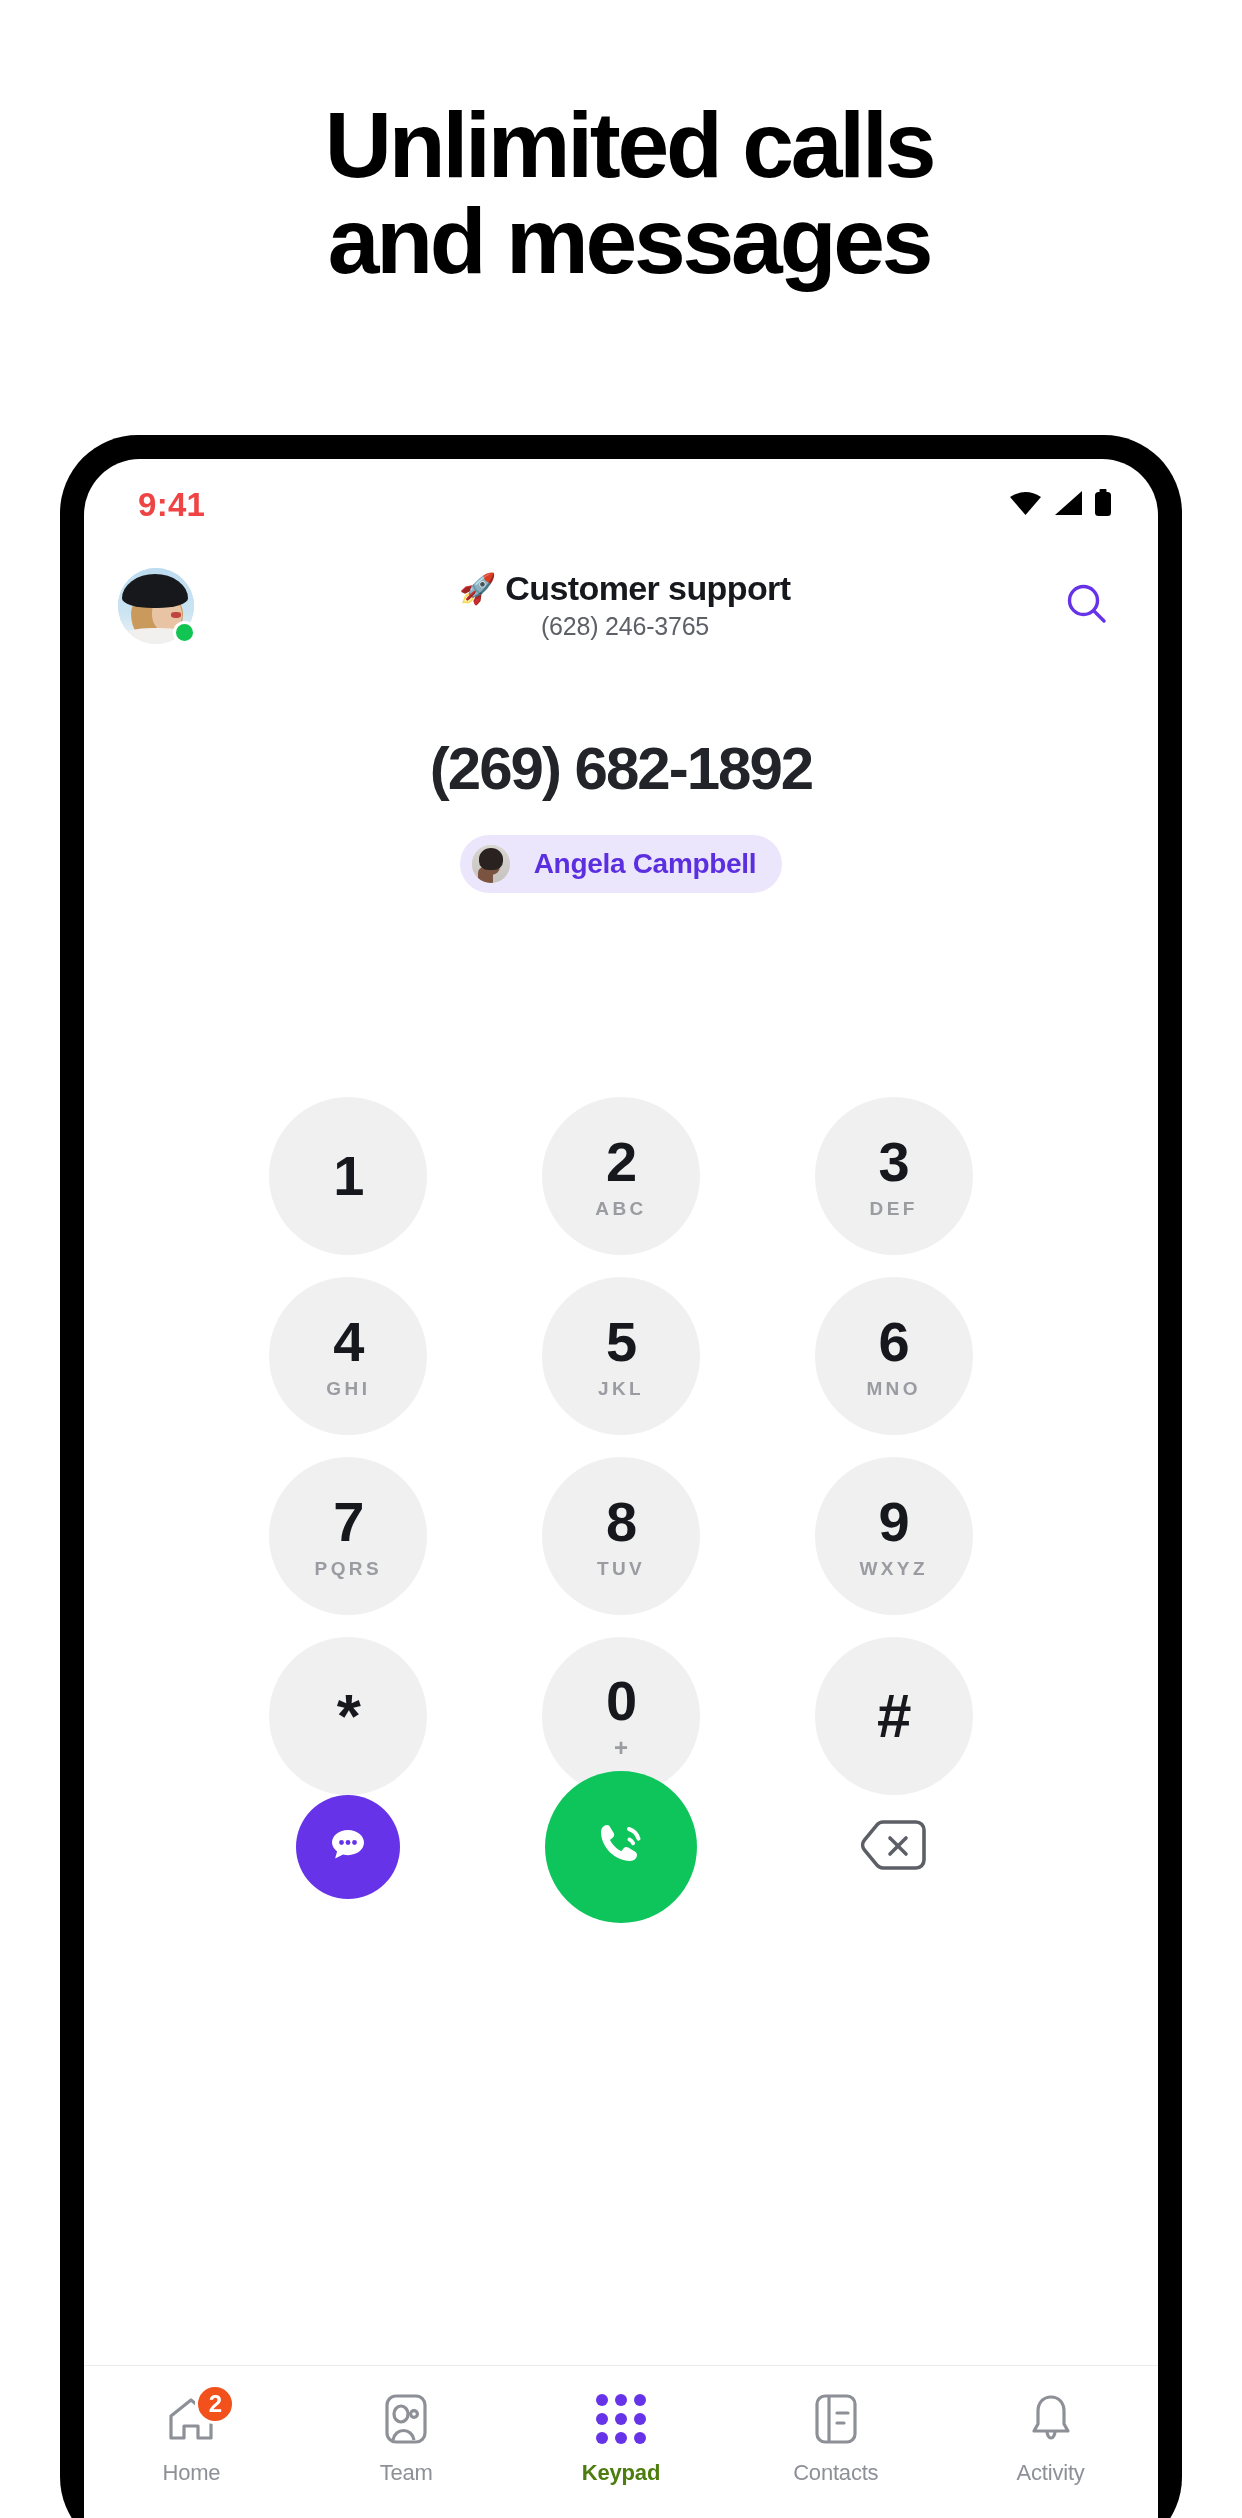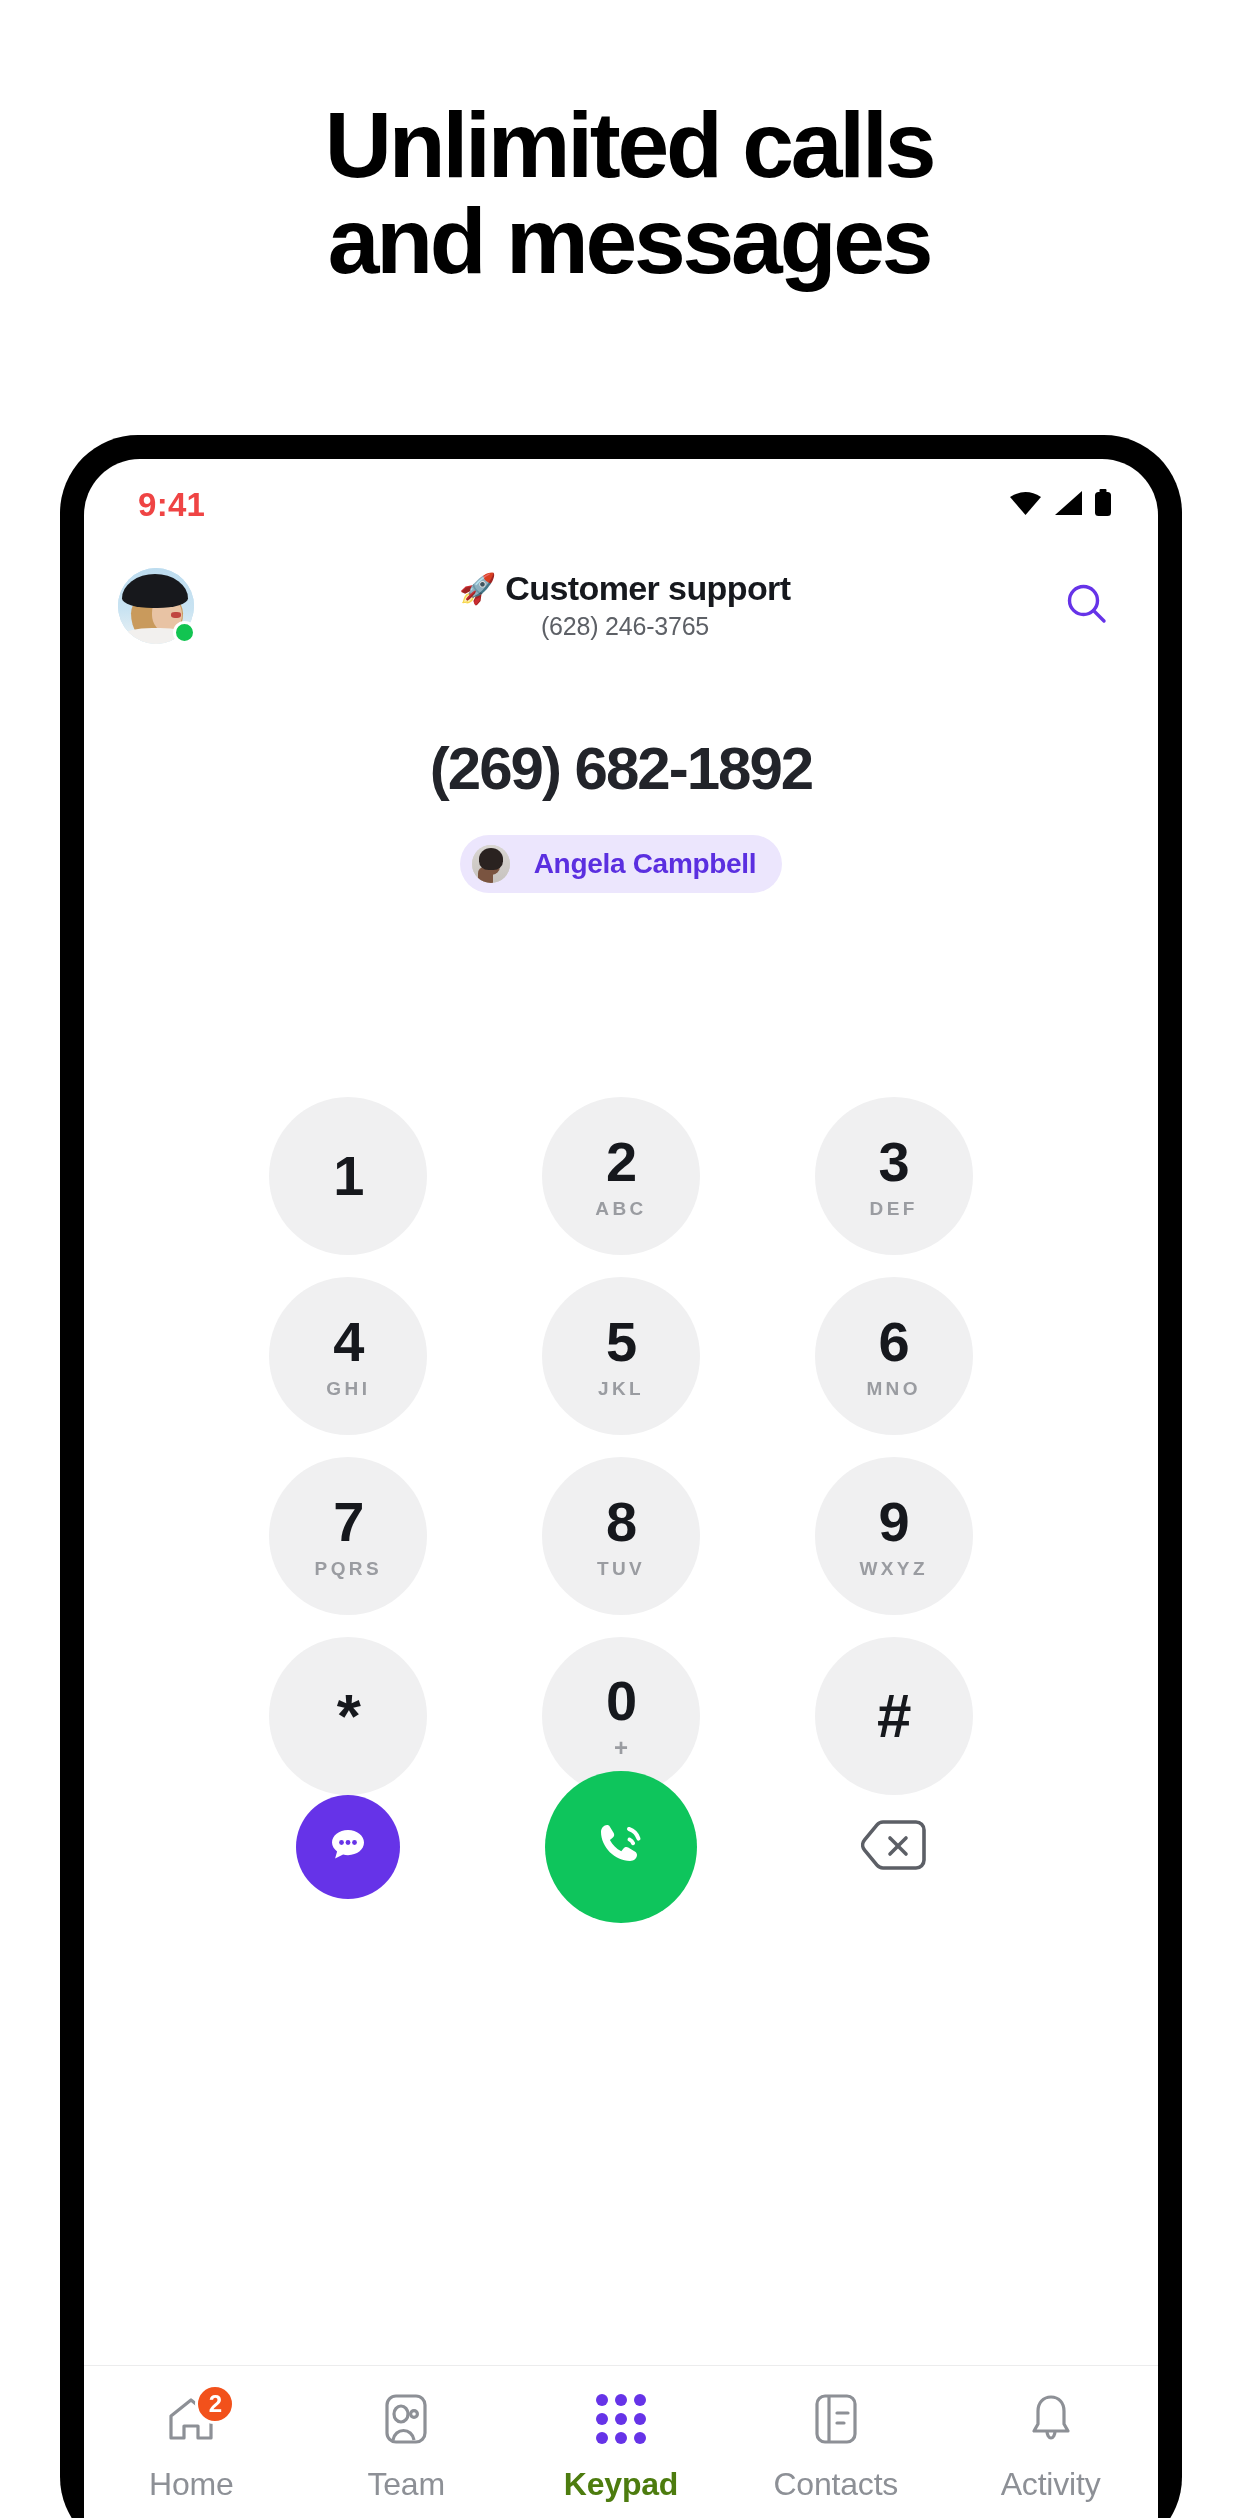--- a/index.html
+++ b/index.html
@@ -168,21 +168,21 @@
     border-top:1px solid #ececed;
     display:flex; align-items:flex-start; justify-content:space-around;
     padding-top:26px;
   }
   .nav-item {
     width:178px;
     display:flex; flex-direction:column; align-items:center; gap:14px;
     position:relative;
   }
   .nav-icon { width:54px; height:54px; position:relative; display:flex; align-items:center; justify-content:center; }
-  .nav-label { font-size:32px; color:#8d9096; letter-spacing:-0.2px;margin-top:6px; }
+  .nav-label { font-size:22px; color:#8d9096; letter-spacing:-0.2px; }
   .nav-item.active .nav-label { color:#4d7c0f; font-weight:700;text-align:right; }
   .nav-badge {
     position:absolute; top:-8px; left:50%; margin-left:4px;
     min-width:40px; height:40px; padding:0 6px;
     background:#f2511b; color:#fff;
     border-radius:999px;
     font-size:24px; font-weight:700;
     display:flex; align-items:center; justify-content:center;
     border:3px solid #fff;
   }

